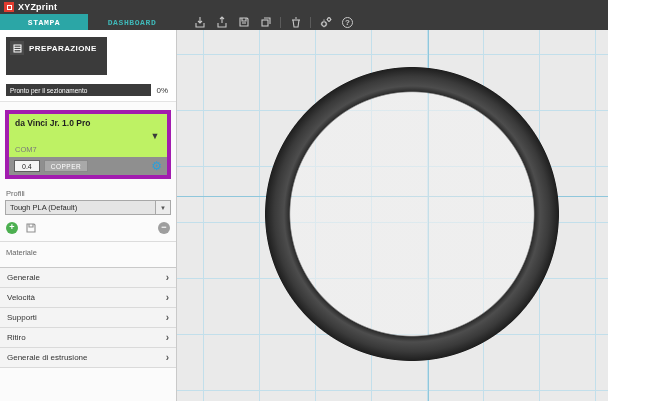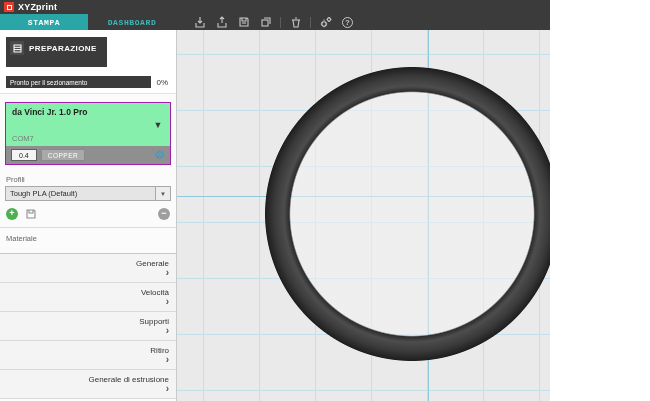--- a/index.html
+++ b/index.html
@@ -1,19 +1,19 @@
 <!DOCTYPE html>
 <html><head>
 <meta charset="utf-8">
 <style>
   * { margin:0; padding:0; box-sizing:border-box; }
   html,body { width:650px; height:401px; }
   body { font-family:"Liberation Sans", sans-serif; background:#fff; overflow:hidden; }
 
-  .app { width:550px; height:401px; position:relative; display:flex; flex-direction:column; }
+  .app { width:608px; height:401px; position:relative; display:flex; flex-direction:column; }
 
   
   .header { height:30px; background:#3b3b3b; flex:0 0 auto; }
   .brand-row { height:14px; display:flex; align-items:center; padding-left:4px; gap:4px; }
   .logo-sq { width:10px; height:10px; background:#e23c2f; display:flex; align-items:center; justify-content:center; }
   .logo-cube { width:5px; height:5px; border:1px solid #fff; background:transparent; }
   .brand-text { color:#fff; font-size:9px; font-weight:bold; letter-spacing:.2px; }
 
   .tab-row { height:16px; display:flex; align-items:stretch; }
   .tab { width:88px; display:flex; align-items:center; justify-content:center; font-size:8px; letter-spacing:.6px; cursor:pointer;font-family:Liberation Mono, monospace; }
@@ -26,30 +26,30 @@
   .tb-sep { width:1px; height:11px; background:#5c5c5c; }
   .help-circle { width:11px; height:11px; border-radius:50%; border:1px solid #c9c9c9; color:#c9c9c9; font-size:8px; display:flex; align-items:center; justify-content:center; font-weight:bold; }
 
   
   .body { flex:1; display:flex; min-height:0; }
 
   
   .sidebar { width:177px; flex:0 0 auto; background:#fbfbfb; border-right:1px solid #c9c9c9; display:flex; flex-direction:column; overflow:hidden; }
 
   .prepare-wrap { padding:7px 6px 6px; background:#fff; }
-  .prepare-btn { display:inline-flex; align-items:center; gap:5px; background:#3b3b3b; border:none; color:#fff; padding:4px 10px 12px 4px; cursor:pointer; }
+  .prepare-btn { display:inline-flex; align-items:center; gap:5px; background:#3b3b3b; border:none; color:#fff; padding:4px 10px 20px 4px; cursor:pointer; }
   .prepare-ico { width:14px; height:14px; background:#4a4a4a; display:flex; align-items:center; justify-content:center; }
   .prepare-ico svg { stroke:#fff; fill:none; stroke-width:1; }
   .prepare-label { font-size:8px; font-weight:bold; letter-spacing:.4px; }
 
   .progress-row { display:flex; align-items:center; gap:5px; padding:3px 6px 5px; background:#fff; border-bottom:1px solid #e3e3e3; }
   .progress-chip { flex:1; background:#3b3b3b; color:#fff; font-size:6.5px; padding:2.5px 4px; white-space:nowrap; overflow:hidden; }
   .progress-val { font-size:8px; color:#333; padding-right:2px; }
 
-  .printer-box { margin:8px 5px 4px; border:1px solid #a21caf; background:#86efac; }
+  .printer-box { margin:8px 5px 4px; border:4px solid #a21caf; background:#bef264; }
   .printer-top { display:flex; padding:4px 4px 3px 6px; }
   .printer-info { flex:1; min-width:0; }
   .printer-name { font-size:8.5px; font-weight:bold; color:#1f1f1f; white-space:nowrap; }
   .printer-port { font-size:7.5px; color:#7a7a7a; margin-top:17px; }
   .printer-dd { width:16px; display:flex; align-items:center; justify-content:center; color:#3a3a3a; font-size:9px; cursor:pointer; }
   .printer-strip { background:#8f8f8f; display:flex; align-items:center; gap:4px; padding:3px 5px; }
   .nozzle-btn { background:#f4f4f4; border:1px solid #5f5f5f; font-size:7px; padding:1.5px 7px; color:#222; cursor:pointer; }
   .copper-btn { background:#a9a9a9; border:1px solid #8a8a8a; color:#fff; font-size:6.5px; letter-spacing:.5px; padding:1.5px 6px; cursor:pointer; }
   .gear-btn { margin-left:auto; color:#2d9fd8; font-size:12px; line-height:1; cursor:pointer; }
 
@@ -65,21 +65,21 @@
   .minus-btn { background:#9e9e9e; margin-left:auto; }
   .save-profile-btn { width:13px; height:13px; cursor:pointer; display:flex; align-items:center; justify-content:center; }
   .save-profile-btn svg { stroke:#8f8f8f; fill:none; stroke-width:1.1; }
 
   .material-field { border-top:1px solid #dcdcdc; padding-bottom:8px; }
   .material-row { display:flex; align-items:center; gap:5px; }
   .material-row .select { flex:1; }
   .swatch { width:13px; height:13px; border:1px solid #777; flex:0 0 auto; }
 
   .accordion { border-top:1px solid #c9c9c9; }
-  .acc-row { display:flex; align-items:flex-end; padding:4.5px 7px; background:#f4f4f4; border-bottom:1px solid #dadada; cursor:pointer;flex-direction:column; }
+  .acc-row { display:flex; align-items:flex-start; padding:4.5px 7px; background:#f4f4f4; border-bottom:1px solid #dadada; cursor:pointer; }
   .acc-label { flex:1; font-size:8px; color:#333; }
   .acc-chevron { color:#555; font-size:10px; line-height:1; font-weight:bold; }
 
   .sidebar-fill { flex:1; background:#fbfbfb; }
 
   
   .canvas { flex:1; position:relative; overflow:hidden;
     background-color:#eaeaea;
     background-image:
       linear-gradient(#c2dfeb 1px, transparent 1px),

